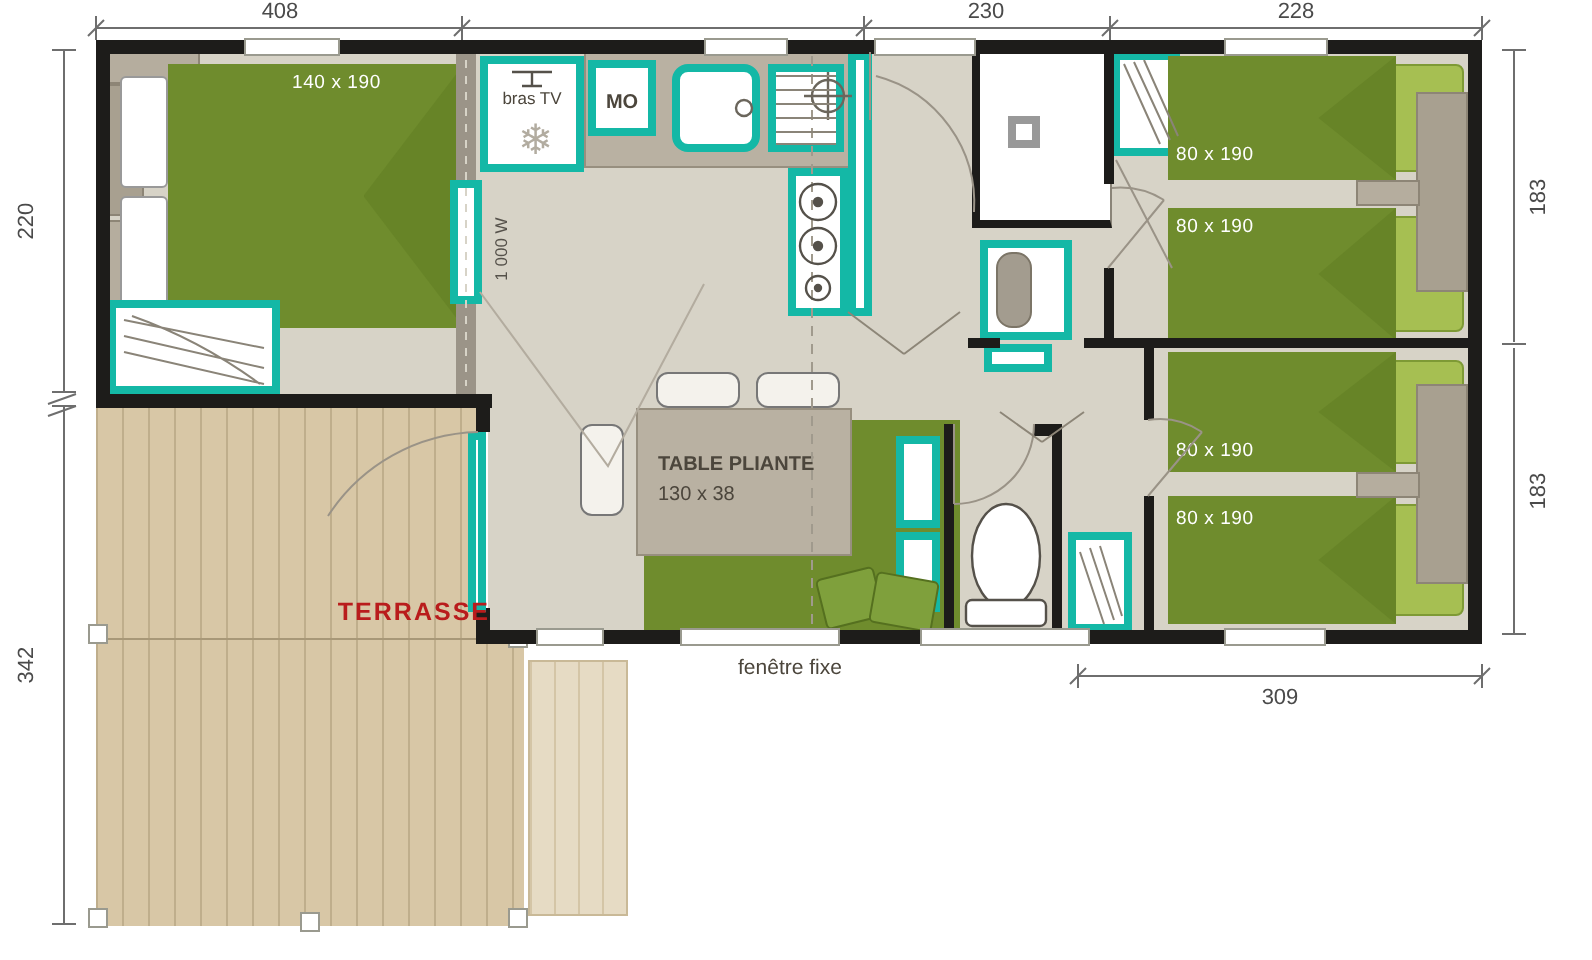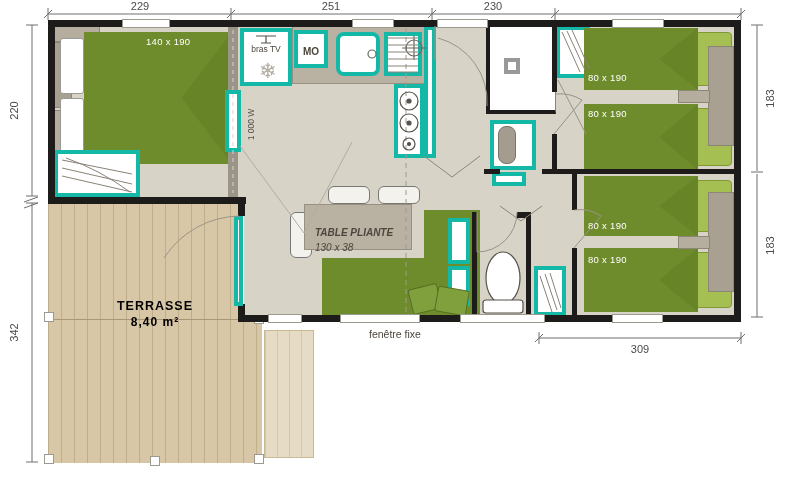--- a/index.html
+++ b/index.html
@@ -32,21 +32,21 @@
   .taupe{position:absolute;background:var(--furniture_taupe);border:1px solid #978f7f;box-sizing:border-box;}
   .chair{position:absolute;background:#f4f2ec;border:1px solid #777;border-radius:6px;box-sizing:border-box;}
   .cushion{position:absolute;background:#7fa03c;border:1px solid #55701f;border-radius:3px;box-sizing:border-box;}
   .shower{position:absolute;background:#fff;border:1px solid #8a8478;border-left:4px solid var(--wall);
           border-bottom:4px solid var(--wall);box-sizing:border-box;}
   .basin{position:absolute;background:#a39c8f;border:1px solid #7c7567;border-radius:8px;box-sizing:border-box;}
   
   .dimlab{position:absolute;font-size:11px;color:var(--dim);text-align:center;height:13px;line-height:13px;}
   .rot{transform:rotate(-90deg);}
   .smalllab{position:absolute;color:#4c463c;}
-  .tlabel{position:absolute;color:#000000;text-align:center;font-weight:bold;letter-spacing:1px;}
+  .tlabel{position:absolute;color:#b91c1c;text-align:right;font-weight:bold;letter-spacing:1px;}
   .overlay{position:absolute;left:0;top:0;pointer-events:none;}
   .snow{position:absolute;font-size:21px;color:#b2aca0;line-height:1;}
 </style>
 </head>
 <body>
 
 <div class="plan">
 
   <div class="deck" style="left:48px;top:204px;width:190px;height:115px;"></div>
   <div class="deck" style="left:48px;top:319px;width:214px;height:143px;border-top:1px solid #a89878;"></div>
@@ -95,21 +95,21 @@
 
   <div class="chair" style="left:328px;top:186px;width:42px;height:18px;"></div>
   <div class="chair" style="left:378px;top:186px;width:42px;height:18px;"></div>
   <div class="chair" style="left:290px;top:212px;width:22px;height:46px;"></div>
   <div class="bed" style="left:424px;top:210px;width:56px;height:105px;"></div>
   <div class="bed" style="left:322px;top:258px;width:134px;height:57px;"></div>
   <div class="whitebox" style="left:448px;top:218px;width:22px;height:46px;"></div>
   <div class="whitebox" style="left:448px;top:266px;width:22px;height:40px;"></div>
   <div class="cushion" style="left:410px;top:286px;width:30px;height:26px;transform:rotate(-14deg);"></div>
   <div class="cushion" style="left:436px;top:288px;width:32px;height:26px;transform:rotate(10deg);"></div>
-  <div class="taupe" style="left:304px;top:204px;width:108px;height:46px;font-style:italic;">
+  <div class="taupe" style="left:318px;top:204px;width:108px;height:74px;">
     <div class="smalllab" style="left:10px;top:22px;font-size:10px;font-weight:bold;white-space:nowrap;">TABLE PLIANTE</div>
     <div class="smalllab" style="left:10px;top:37px;font-size:10px;">130 x 38</div>
   </div>
 
   <div class="whitebox" style="left:534px;top:266px;width:32px;height:50px;"></div>
   <div class="whitebox" style="left:556px;top:26px;width:34px;height:52px;"></div>
 
   <div class="pillow" style="left:688px;top:32px;width:44px;height:54px;"></div>
   <div class="pillow" style="left:688px;top:108px;width:44px;height:58px;"></div>
   <div class="bed" style="left:584px;top:28px;width:114px;height:62px;">
@@ -222,29 +222,28 @@
         <path d="M256 36 H276 M266 36 V43 M261 43 H271"></path>
       </g>
       <g stroke="#8a8478" stroke-width="1">
         <path d="M62 160 L132 174 M62 168 L132 184 M62 176 L132 192 M66 158 Q100 170 130 192"></path>
         <path d="M562 32 L580 72 M567 31 L585 70 M572 30 L589 68"></path>
         <path d="M540 276 L552 312 M545 274 L557 310 M550 273 L561 308"></path>
       </g>
     </g>
   </svg>
 
-  <div class="dimlab" style="left:80px;top:0;width:120px;">229</div>
-  <div class="dimlab" style="left:271px;top:0;width:120px;">251</div>
+  <div class="dimlab" style="left:80px;top:0;width:120px;">408</div>
   <div class="dimlab" style="left:433px;top:0;width:120px;">230</div>
+  <div class="dimlab" style="left:588px;top:0;width:120px;">228</div>
   <div class="dimlab rot" style="left:-6px;top:104px;width:40px;">220</div>
   <div class="dimlab rot" style="left:-6px;top:326px;width:40px;">342</div>
   <div class="dimlab rot" style="left:750px;top:92px;width:40px;">183</div>
   <div class="dimlab rot" style="left:750px;top:239px;width:40px;">183</div>
   <div class="dimlab" style="left:580px;top:343px;width:120px;">309</div>
 
   <div class="dimlab rot" style="left:216px;top:118px;width:70px;font-size:8.5px;color:#55514a;">1 000 W</div>
 
   <div class="smalllab" style="left:335px;top:328px;width:120px;text-align:center;font-size:10.5px;">fenêtre fixe</div>
 
   <div class="tlabel" style="left:65px;top:299px;width:180px;font-size:12.5px;">TERRASSE</div>
-  <div class="tlabel" style="left:65px;top:315px;width:180px;font-size:12px;">8,40 m²</div>
 
 </div>
 
 </body></html>

